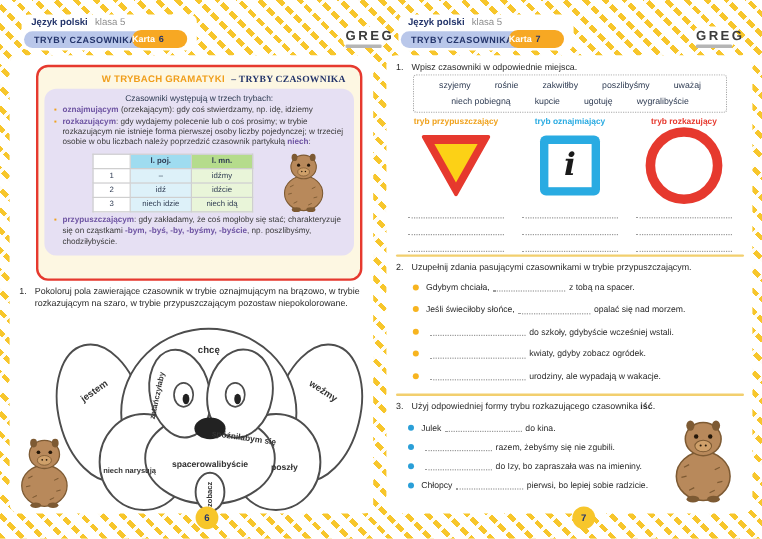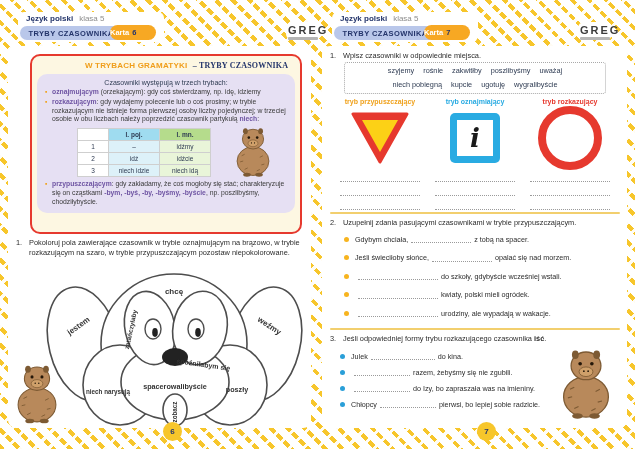--- a/index.html
+++ b/index.html
@@ -47,21 +47,21 @@
   table.moods td.c2{background:#e9f5d9;}
   .tbl-row{display:flex;align-items:flex-start;}
 
   
   .exhead{display:flex;font-size:7.4px;color:#2b2b2b;line-height:1.32;}
   .exhead .num{width:13px;flex:none;}
   .verb{font-weight:bold;}
 
   
   .wordbox{border:1.5px dotted #a9a9a9;border-radius:3px;box-sizing:border-box;display:flex;flex-direction:column;justify-content:center;}
-  .wline-words{display:flex;justify-content:center;gap:9px;font-size:7.3px;color:#2e3b52;line-height:14px;}
+  .wline-words{display:flex;justify-content:center;gap:20px;font-size:7.3px;color:#2e3b52;line-height:14px;}
   .groups{display:flex;justify-content:space-between;}
   .group{width:88px;display:flex;flex-direction:column;align-items:center;}
   .group .glabel{font-size:7px;font-weight:bold;margin-bottom:3px;white-space:nowrap;}
   .g1 .glabel{color:#f0a21d;} .g2 .glabel{color:#29abe2;} .g3 .glabel{color:#e6392e;}
   .iconbox{height:60px;display:flex;align-items:center;justify-content:center;}
   .sign-info{width:50px;height:50px;background:#29abe2;border-radius:5px;display:flex;align-items:center;justify-content:center;}
   .sign-info .inner{width:36px;height:36px;background:#fff;display:flex;align-items:center;justify-content:center;
     font-family:"DejaVu Serif", serif;font-style:italic;font-weight:bold;font-size:26px;color:#1a1a1a;}
   .sign-circle{width:48px;height:48px;border:8px solid #e6392e;border-radius:50%;background:#fff;box-sizing:content-box;}
   .wline{width:80px;height:13px;border-bottom:1.5px dotted #9a9a9a;}
@@ -316,35 +316,35 @@
       <li>
           <span class="dot"></span>
           <span></span>
           <span class="blank"></span>
           <span>do szkoły, gdybyście wcześniej wstali.</span>
         </li>
       <li>
           <span class="dot"></span>
           <span></span>
           <span class="blank"></span>
-          <span>kwiaty, polski mieli ogródek.</span>
+          <span>kwiaty, gdyby zobacz ogródek.</span>
         </li>
       <li>
           <span class="dot"></span>
           <span></span>
           <span class="blank"></span>
           <span>urodziny, ale wypadają w wakacje.</span>
         </li>
     </ul>
 
     <div class="abs divider" style="left:8px;top:282px;width:290px;"></div>
 
     <div class="abs exhead" style="left:8px;top:288px;width:290px;">
       <span class="num">3.</span>
-      <span><span>Jeśli odpowiedniej formy trybu rozkazującego czasownika </span><span class="verb">iść</span><span>.</span></span>
+      <span><span>Użyj odpowiedniej formy trybu rozkazującego czasownika </span><span class="verb">iść</span><span>.</span></span>
     </div>
 
     <ul class="abs sent ex3" style="left:8px;top:302px;width:292px;">
       <li>
           <span class="dot"></span>
           <span>Julek</span>
           <span class="blank"></span>
           <span>do kina.</span>
         </li>
       <li>

